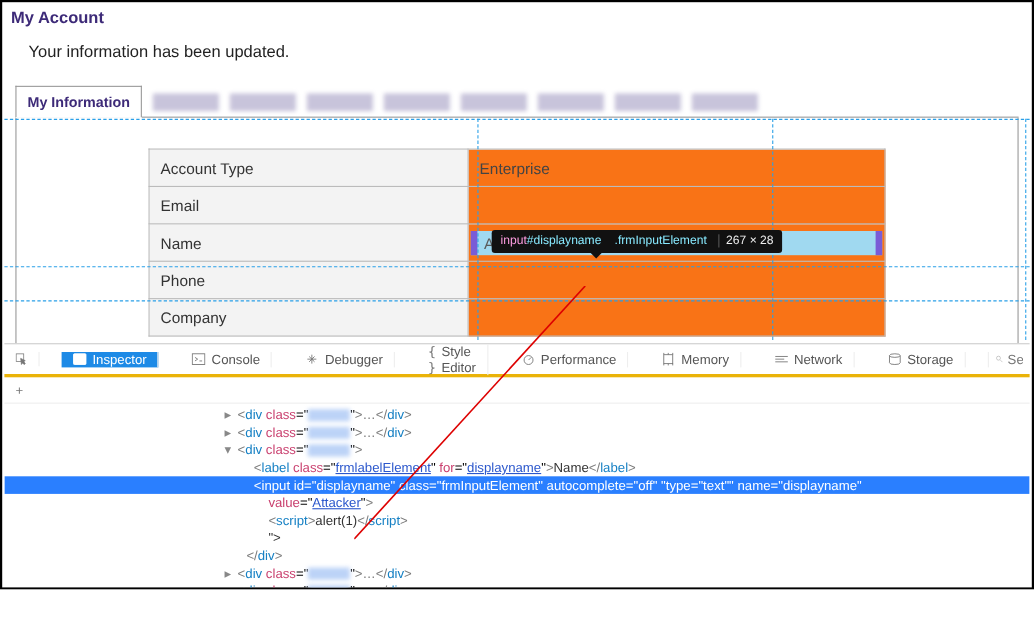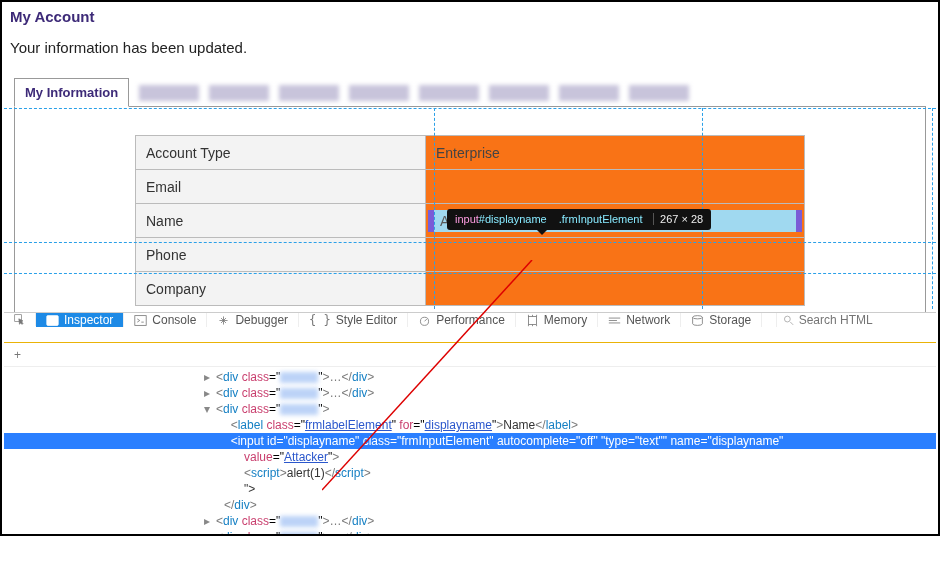--- a/index.html
+++ b/index.html
@@ -1,20 +1,20 @@
 <!DOCTYPE html>
 <html><head>
 <meta charset="utf-8">
 <style>
   * { box-sizing: border-box; margin: 0; padding: 0; font-family: Verdana, Geneva, sans-serif; }
   body { background: #fff; }
   .outer-border { width: 940px; height: 536px; border: 2px solid #000; position: relative; overflow: hidden; }
 
   .page-title { color: #3d2a78; font-weight: bold; font-size: 15px; padding: 6px 8px 0px; }
-  .update-msg { color: #222; font-size: 15px; padding: 14px 8px 22px; }
+  .update-msg { color: #222; font-size: 15px; padding: 14px 8px 22px; margin-left: 16px; }
 
   .tab-bar { display: flex; margin: 0 12px; border-bottom: 1px solid #999; position: relative; }
   .tab-active {
     border: 1px solid #999;
     border-bottom: 1px solid #fff;
     background: #fff;
     color: #3d2a78;
     font-weight: bold;
     font-size: 13px;
     padding: 6px 10px;
@@ -84,21 +84,21 @@
 
   
   .devtools {
     position: absolute;
     left: 2px; right: 2px; bottom: 2px; height: 220px;
     border-top: 1px solid #ccc;
     background: #fff;
     font-family: "Segoe UI", Tahoma, sans-serif;
     font-size: 12px;
   }
-  .devtools-tabs { display: flex; height: 30px; border-bottom: 1px solid #eab308; align-items: flex-start; }
+  .devtools-tabs { display: flex; height: 30px; border-bottom: 3px solid #eab308; align-items: center; gap: 20px; }
   .dtab { display: flex; align-items: center; padding: 0 10px; border-right: 1px solid #eee; cursor: pointer; color: #555; gap: 5px; }
   .dtab svg { width: 13px; height: 13px; }
   .dtab.active { background: #1d8ae6; color: #fff; }
   .dtab.active svg { stroke: #fff; fill: #fff; }
   .dtab-icon-only { width: 32px; justify-content: center; }
   .devtools-search { margin-left: auto; display:flex; align-items:center; padding: 0 6px; color:#999; border-left:1px solid #eee; width:160px; }
   .devtools-search input { border:none; outline:none; font-size:12px; width:100%; }
   .devtools-search svg { width:13px; height:13px; margin-right:4px; }
 
   .plus-row { height: 24px; display:flex; align-items:center; padding-left:10px; color:#777; border-bottom:1px solid #eee; }

